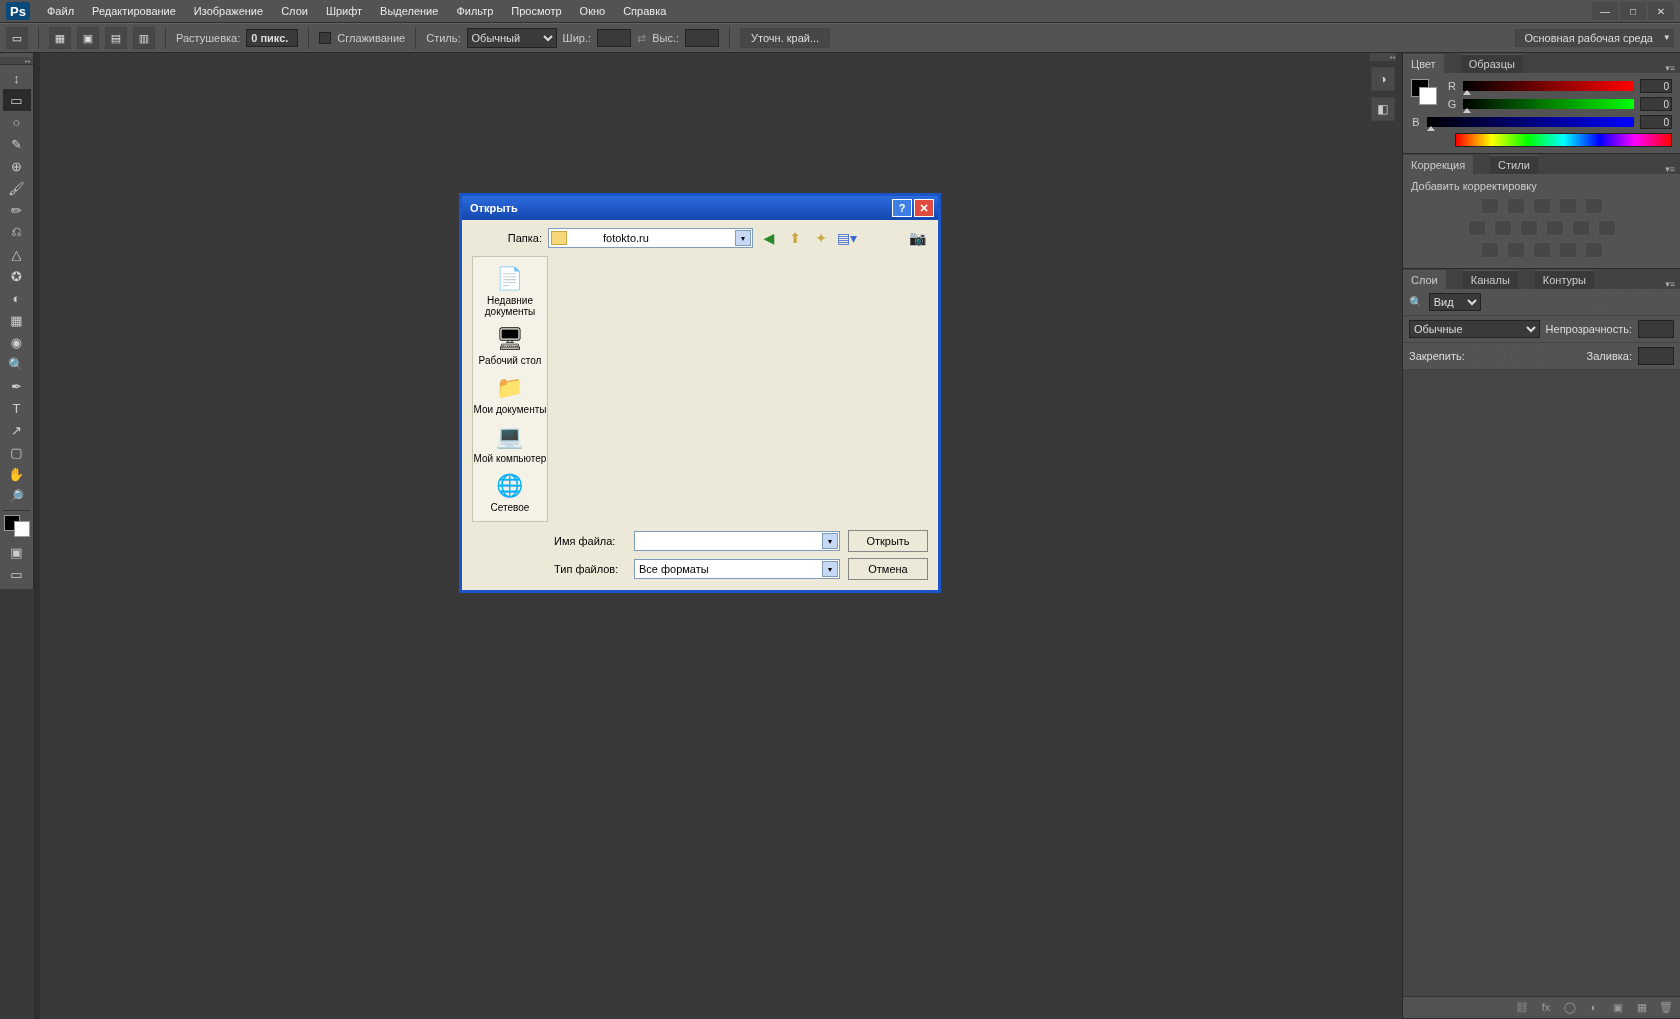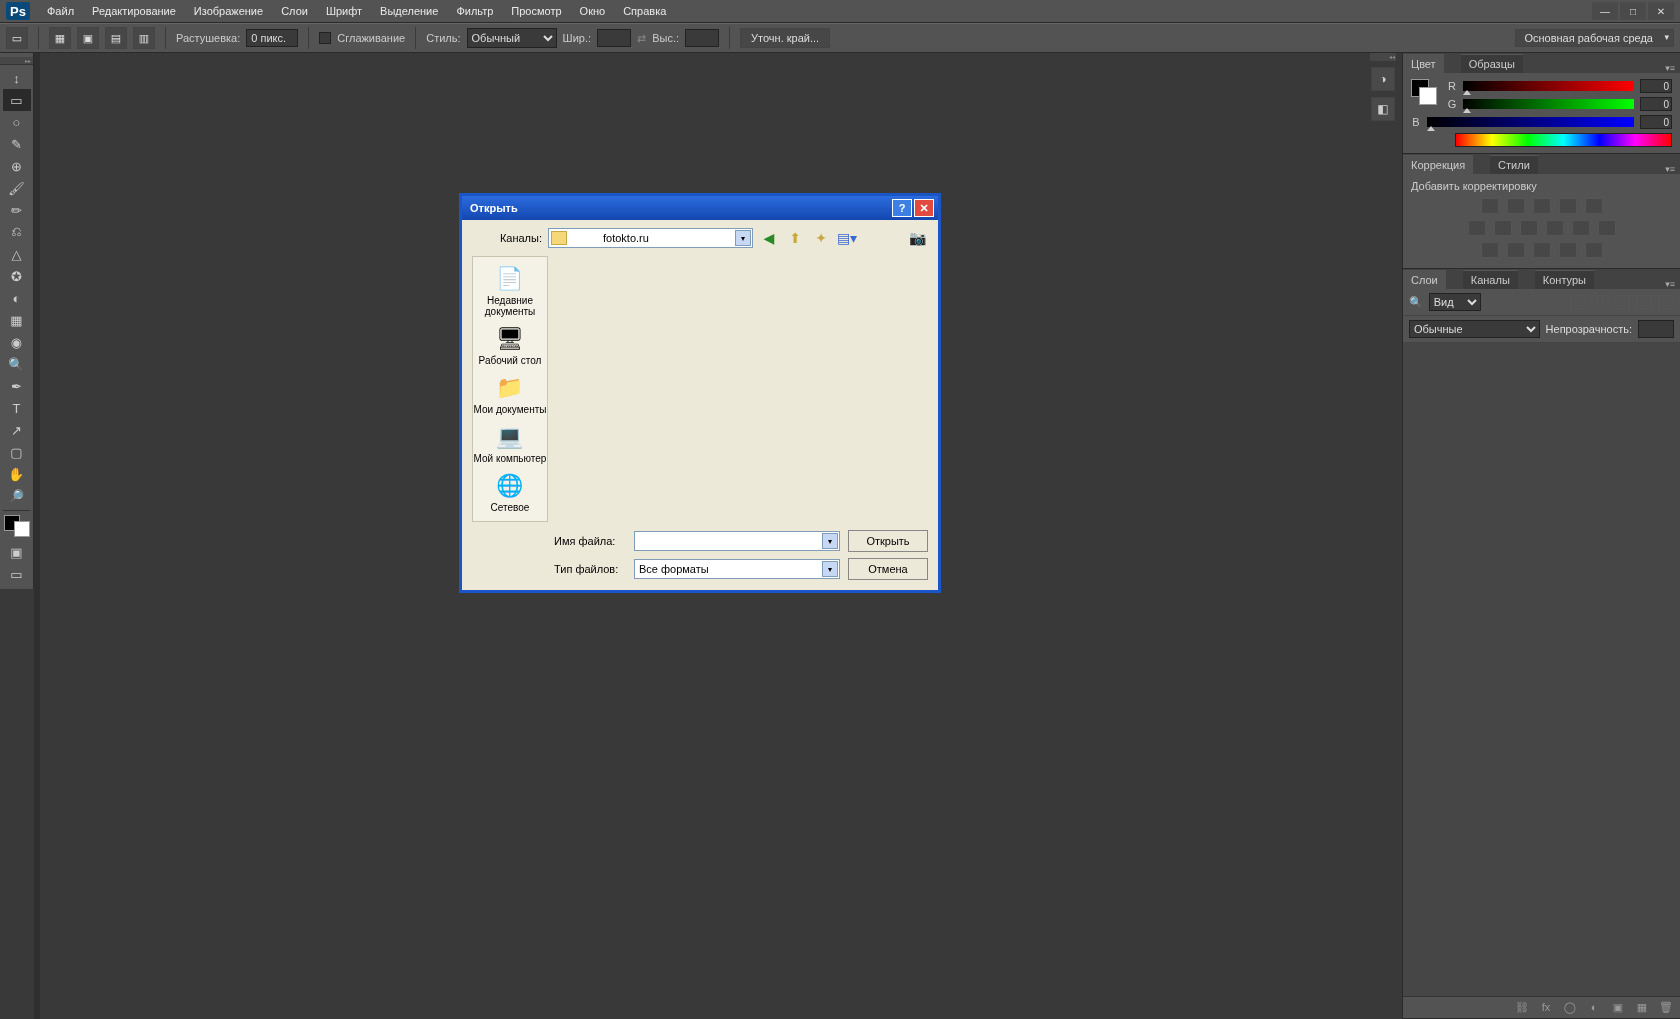--- a/index.html
+++ b/index.html
@@ -137,21 +137,21 @@
   <div class="ico">
       <span class="glyph">▭</span>
     </div>
   <div class="sep"></div>
   <div class="ico">▦</div>
   <div class="ico">▣</div>
   <div class="ico">▤</div>
   <div class="ico">▥</div>
   <div class="sep"></div>
   <span class="lbl">Растушевка:</span>
-  <input type="text" style="width: 52px;" value="0 пикс.">
+  <input type="text" style="width: 52px; font-weight: bold;" value="0 пикс.">
   <div class="sep"></div>
   <span class="chk"></span>
   <span class="lbl">Сглаживание</span>
   <div class="sep"></div>
   <span class="lbl">Стиль:</span>
   <select style="width:90px"><option>Обычный</option></select>
   <span class="lbl">Шир.:</span>
   <input type="text" style="width: 34px;" value="">
   <span style="color:#888">⇄</span>
   <span class="lbl">Выс.:</span>
@@ -290,20 +290,29 @@
         <div class="ic"></div>
         <div class="ic"></div>
         <div class="ic"></div>
       </div>
     </div>
     <div class="row">
       <select style="width:135px"><option>Обычные</option></select>
       <span>Непрозрачность:</span>
       <input style="width: 36px;" value="">
     </div>
+    <div class="row">
+      <span>Закрепить:</span>
+      <div class="ic" style="width:14px;height:14px;border:1px solid #555"></div>
+      <div class="ic" style="width:14px;height:14px;border:1px solid #555"></div>
+      <div class="ic" style="width:14px;height:14px;border:1px solid #555"></div>
+      <div class="ic" style="width:14px;height:14px;border:1px solid #555"></div>
+      <span style="margin-left:auto">Заливка:</span>
+      <input style="width: 36px;" value="">
+    </div>
     <div class="list"></div>
     <div class="bottom">
       <div class="ic">⛓</div>
       <div class="ic">fx</div>
       <div class="ic">◯</div>
       <div class="ic">◐</div>
       <div class="ic">▣</div>
       <div class="ic">▦</div>
       <div class="ic">🗑</div>
     </div>
@@ -312,21 +321,21 @@
 
 <div class="dlg">
   <div class="title">
     <span>Открыть</span>
     <div class="tbtns">
       <div class="help">?</div>
       <div class="close">✕</div>
     </div>
   </div>
   <div class="top">
-    <span class="lbl">Каналы:</span>
+    <span class="lbl">Папка:</span>
     <div class="combo">
       <div class="fico"></div>
       <span>fotokto.ru</span>
       <div class="dd">▾</div>
     </div>
     <div class="navic" style="color:#2a8a2a">◀</div>
     <div class="navic" style="color:#c8a840">⬆</div>
     <div class="navic" style="color:#c8a840">✦</div>
     <div class="navic" style="color:#3a6ad0">▤▾</div>
     <div style="flex:1"></div>

